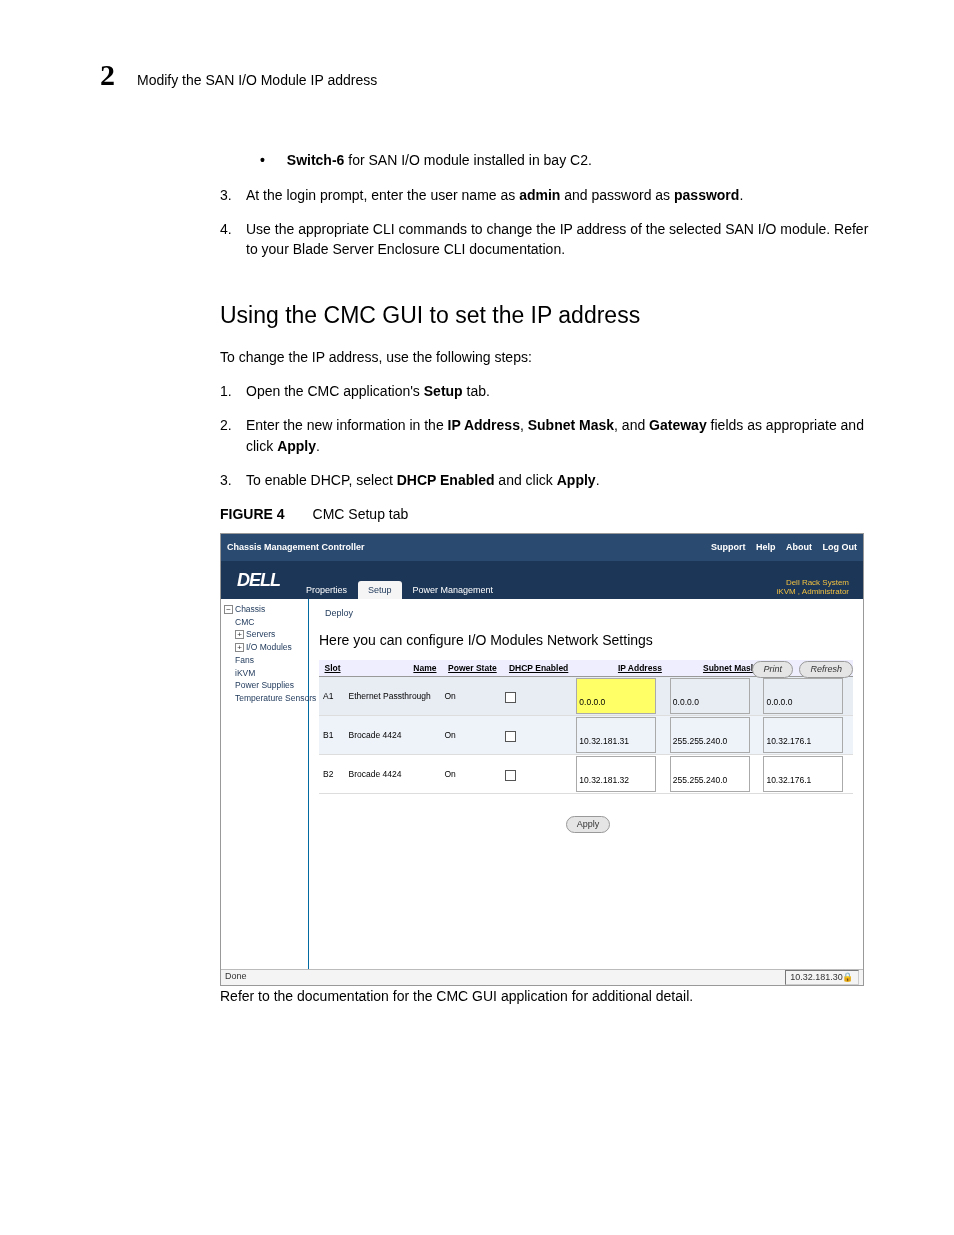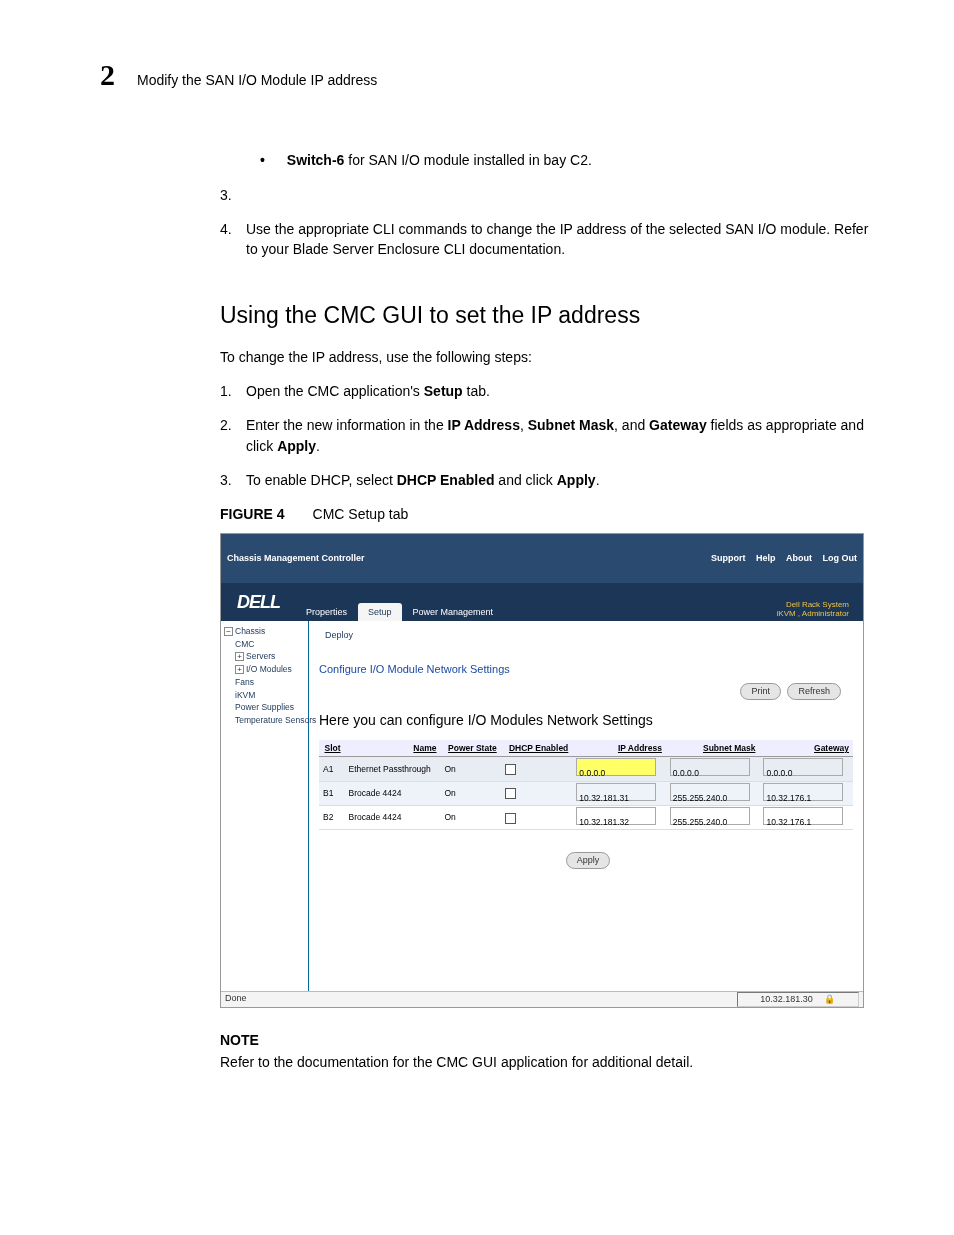--- a/index.html
+++ b/index.html
@@ -47,21 +47,21 @@
     margin-top: 4px;
     font-family: Tahoma, Verdana, Arial, sans-serif;
     font-size: 9px;
     background: #fff;
   }
   .ss-topbar {
     background: #2b4a6f;
     color: #fff;
     display: flex;
     justify-content: space-between;
-    padding: 18px 6px;
+    padding: 7px 6px;
     font-size: 9px;
     font-weight: bold;
   }
   .ss-topright a { color: #fff; margin-left: 8px; text-decoration: none; }
   .ss-titlebar {
     background: #1c3658;
     color: #fff;
     display: flex;
     align-items: flex-end;
   }
@@ -115,21 +115,21 @@
   }
   .ss-side .ind1 { margin-left: 11px; }
   .ss-main { flex: 1; padding: 6px 10px 20px 10px; position: relative; }
   .ss-subtab {
     color: #1c3658;
     margin-bottom: 8px;
     padding: 2px 6px;
     display: inline-block;
   }
   .ss-pagetitle { color: #1c4aa0; font-size: 11px; margin: 10px 0 32px; }
-  .ss-btnrow { position: absolute; right: 22px; top: 62px; }
+  .ss-btnrow { position: absolute; right: 10px; top: 62px; font-style: italic; }
   .ss-btn {
     display: inline-block;
     background: #e5e5e5;
     border: 1px solid #999;
     border-radius: 10px;
     padding: 1px 10px;
     font-size: 9px;
     color: #333;
     margin-left: 4px;
   }
@@ -150,37 +150,37 @@
     display: inline-block;
     width: 11px; height: 11px;
     border: 1px solid #555;
     background: #fff;
     vertical-align: middle;
   }
   .ss-inp {
     display: inline-block;
     min-width: 80px;
     border: 1px solid #aaa;
-    padding: 8px 2px;
+    padding: 17px 2px;
     height: 13px;
     line-height: 13px;
     font-size: 8.5px;
   }
   .ss-inp.hl { background: #ffff66; }
   .ss-apply-row { margin-top: 22px; text-align: center; }
   .ss-status {
     display: flex;
     justify-content: space-between;
     border-top: 1px solid #bbb;
     padding: 0 4px;
     font-size: 9px;
     color: #333;
     background: #f4f4f4;
   }
-  .ss-status-box { border: 1px inset #ccc; padding: 0 22px; display: flex; align-items: center; gap: 12px; }
+  .ss-status-box { border: 1px inset #ccc; padding: 0 4px; display: flex; align-items: center; gap: 0; }
   .ss-lock { font-size: 9px; color: #b08000; }
 
   .note-hdr { font-weight: bold; margin-top: 22px; margin-bottom: 2px; }
 </style>
 </head>
 <body>
 
 <div class="header-row">
   <div class="chapter-num">2</div>
   <div class="header-title">Modify the SAN I/O Module IP address</div>
@@ -190,20 +190,23 @@
 
   <ul class="bullets">
     <li>
       <span class="bold">Switch-6</span><span> for SAN I/O module installed in bay C2.</span>
     </li>
   </ul>
 
   <ol class="numsteps" style="margin-top:14px;">
     <li>
       <span class="num">3.</span>
+      <span>
+        <span>At the login prompt, enter the user name as </span><span class="bold">admin</span><span> and password as </span><span class="bold">password</span><span>.</span>
+      </span>
     </li>
     <li>
       <span class="num">4.</span>
       <span>Use the appropriate CLI commands to change the IP address of the selected SAN I/O module. Refer to your Blade Server Enclosure CLI documentation.</span>
     </li>
   </ol>
 
   <h2 class="section">Using the CMC GUI to set the IP address</h2>
   <p class="intro">To change the IP address, use the following steps:</p>
 
@@ -260,21 +263,20 @@
         <div class="tnode ind1">CMC</div>
         <div class="tnode ind1"><span class="tbox">+</span><span>Servers</span></div>
         <div class="tnode ind1"><span class="tbox">+</span><span>I/O Modules</span></div>
         <div class="tnode ind1">Fans</div>
         <div class="tnode ind1">iKVM</div>
         <div class="tnode ind1">Power Supplies</div>
         <div class="tnode ind1">Temperature Sensors</div>
       </div>
       <div class="ss-main">
         <div class="ss-subtab">Deploy</div>
-        <div class="ss-pagetitle">Configure I/O Module Network Settings</div>
         <div class="ss-btnrow">
           <span class="ss-btn">Print</span>
           <span class="ss-btn">Refresh</span>
         </div>
         <div class="ss-desc">Here you can configure I/O Modules Network Settings</div>
 
         <table class="ss-table">
           <thead>
               <tr>
             <th>Slot</th>
@@ -324,16 +326,15 @@
     </div>
     <div class="ss-status">
       <span>Done</span>
       <span class="ss-status-box">
         <span>10.32.181.30</span>
         <span class="ss-lock">🔒</span>
       </span>
     </div>
   </div>
 
-  <p class="note-hdr">NOTE</p>
   <p>Refer to the documentation for the CMC GUI application for additional detail.</p>
 
 </div>
 
 </body></html>

